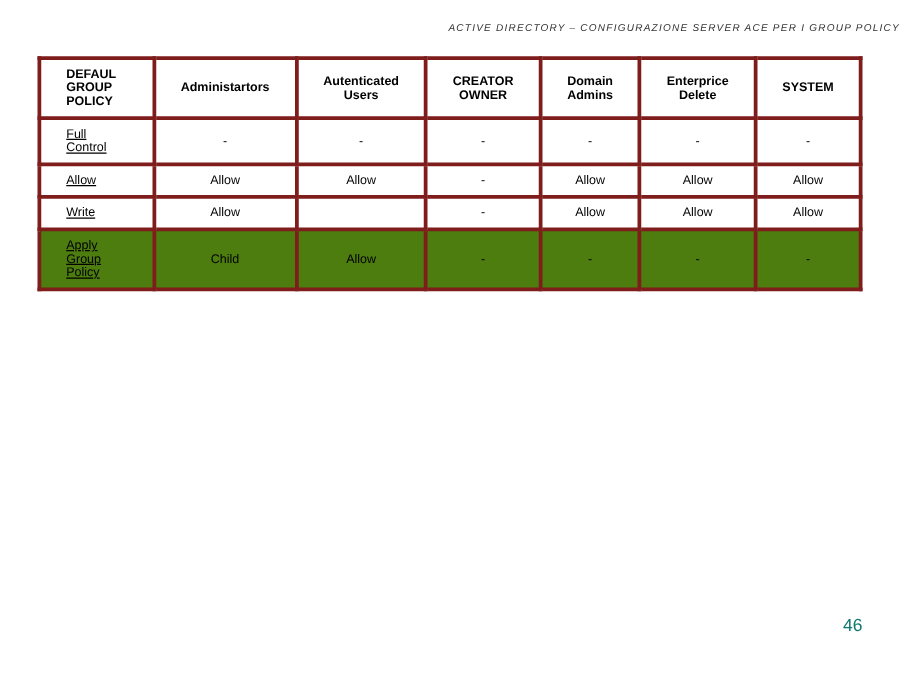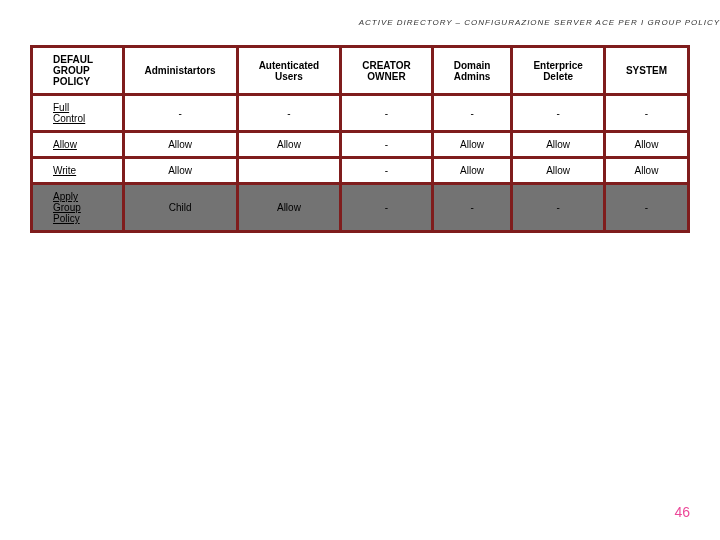--- a/index.html
+++ b/index.html
@@ -47,29 +47,29 @@
       font-weight: bold;
     }
 
     td.row-label {
       text-align: left;
       font-weight: normal;
       text-decoration: underline;
     }
 
     tr.highlighted td {
-      background: #737373;
+      background: #4d7c0f;
     }
 
     .page-number {
       position: absolute;
-      bottom: 20px;
+      bottom: 32px;
       right: 30px;
       font-size: 14px;
-      color: #ec4899;
+      color: #0f766e;
     }
   </style>
 </head>
 <body>
 
 <div class="page-title">ACTIVE DIRECTORY – CONFIGURAZIONE SERVER ACE PER I GROUP POLICY</div>
 
 <div class="table-wrapper">
   <table>
     <thead>

